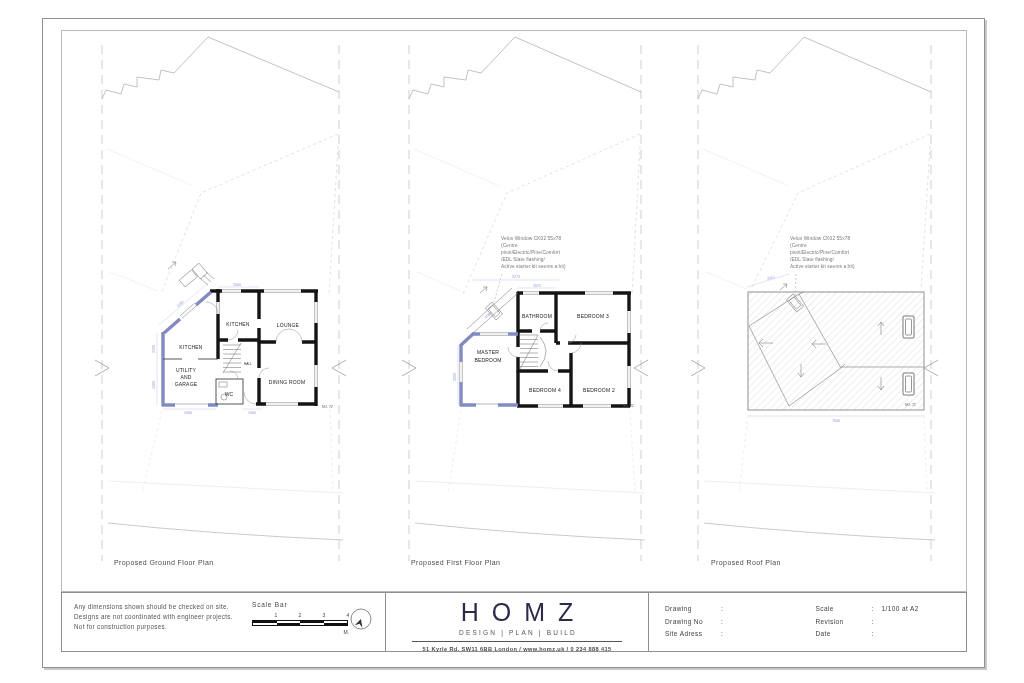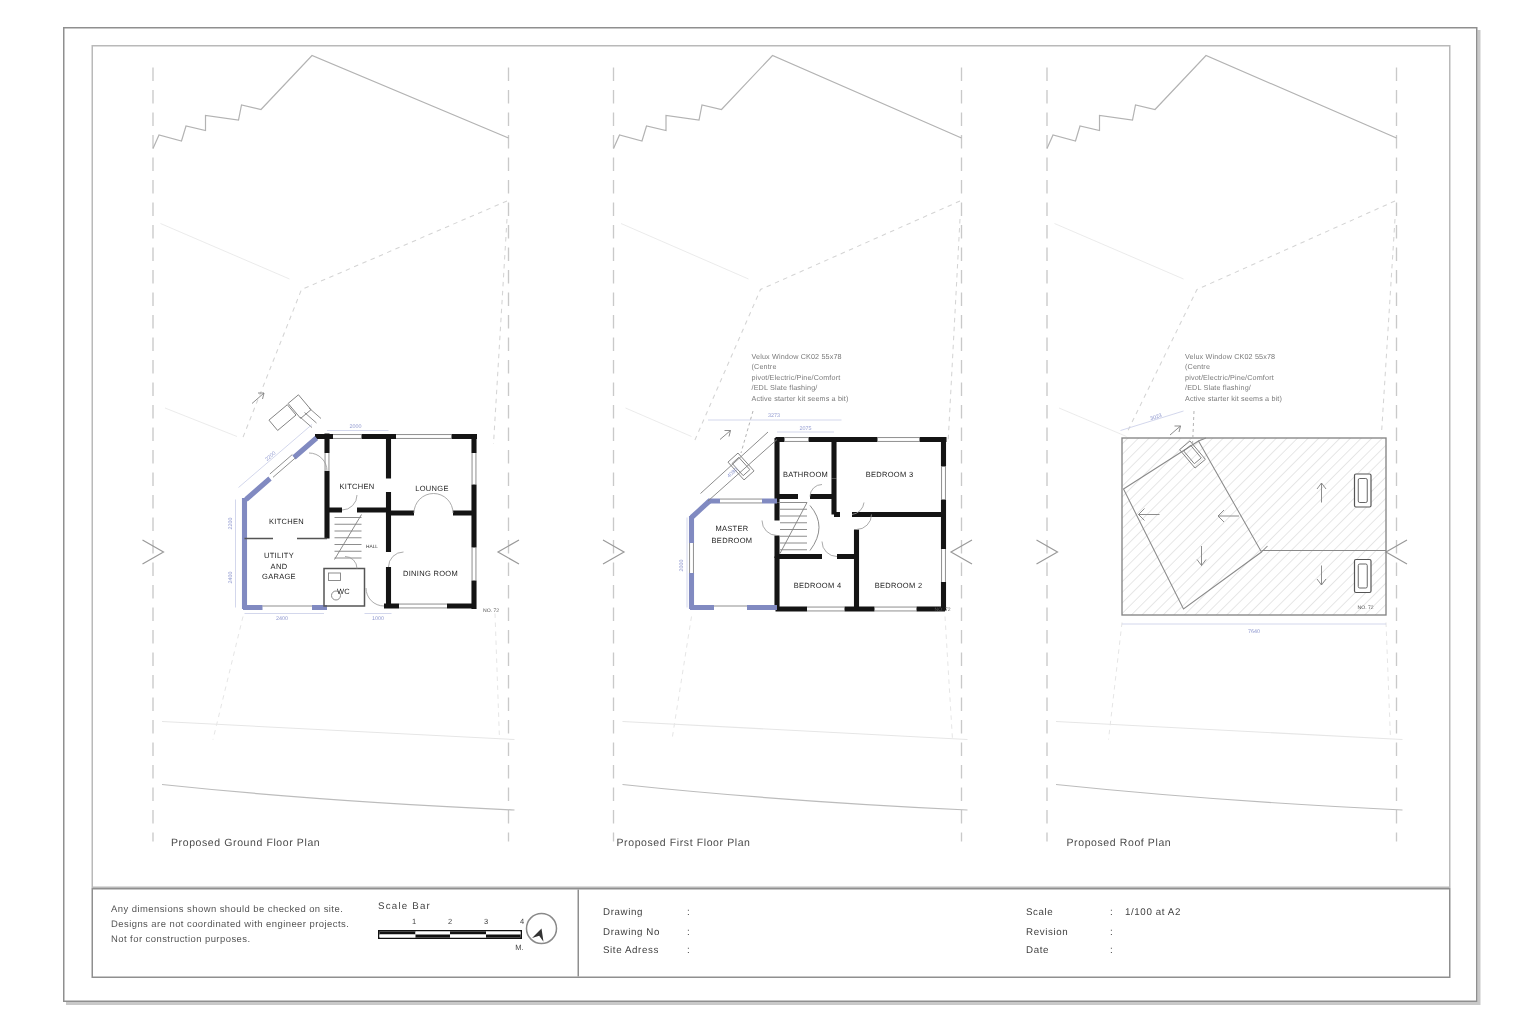--- a/index.html
+++ b/index.html
@@ -360,20 +360,26 @@
         </div>
       </div>
       <div class="north">
         <svg width="24" height="24" viewBox="0 0 24 24">
           <circle cx="12" cy="12" r="10" fill="none" stroke="#8a8a8a" stroke-width="1"></circle>
           <path d="M12,12 L16,20 L12,17 L8,20 Z" fill="#333" transform="rotate(18 12 12)"></path>
         </svg>
       </div>
     </div>
 
+    <div class="tb-mid">
+      <div class="brand-name">HOMZ</div>
+      <div class="brand-tag">DESIGN | PLAN | BUILD</div>
+      <div class="brand-rule"></div>
+      <div class="brand-addr">51 Kyrle Rd. SW11 6BB London / www.homz.uk / 0 234 888 415</div>
+    </div>
 
     <div class="tb-right">
       <div class="info-grid">
         <div class="info-col">
           <div class="info-row">
             <span class="info-label">Drawing</span>
             <span class="info-colon">:</span>
             <span class="info-value"></span>
           </div>
           <div class="info-row">

